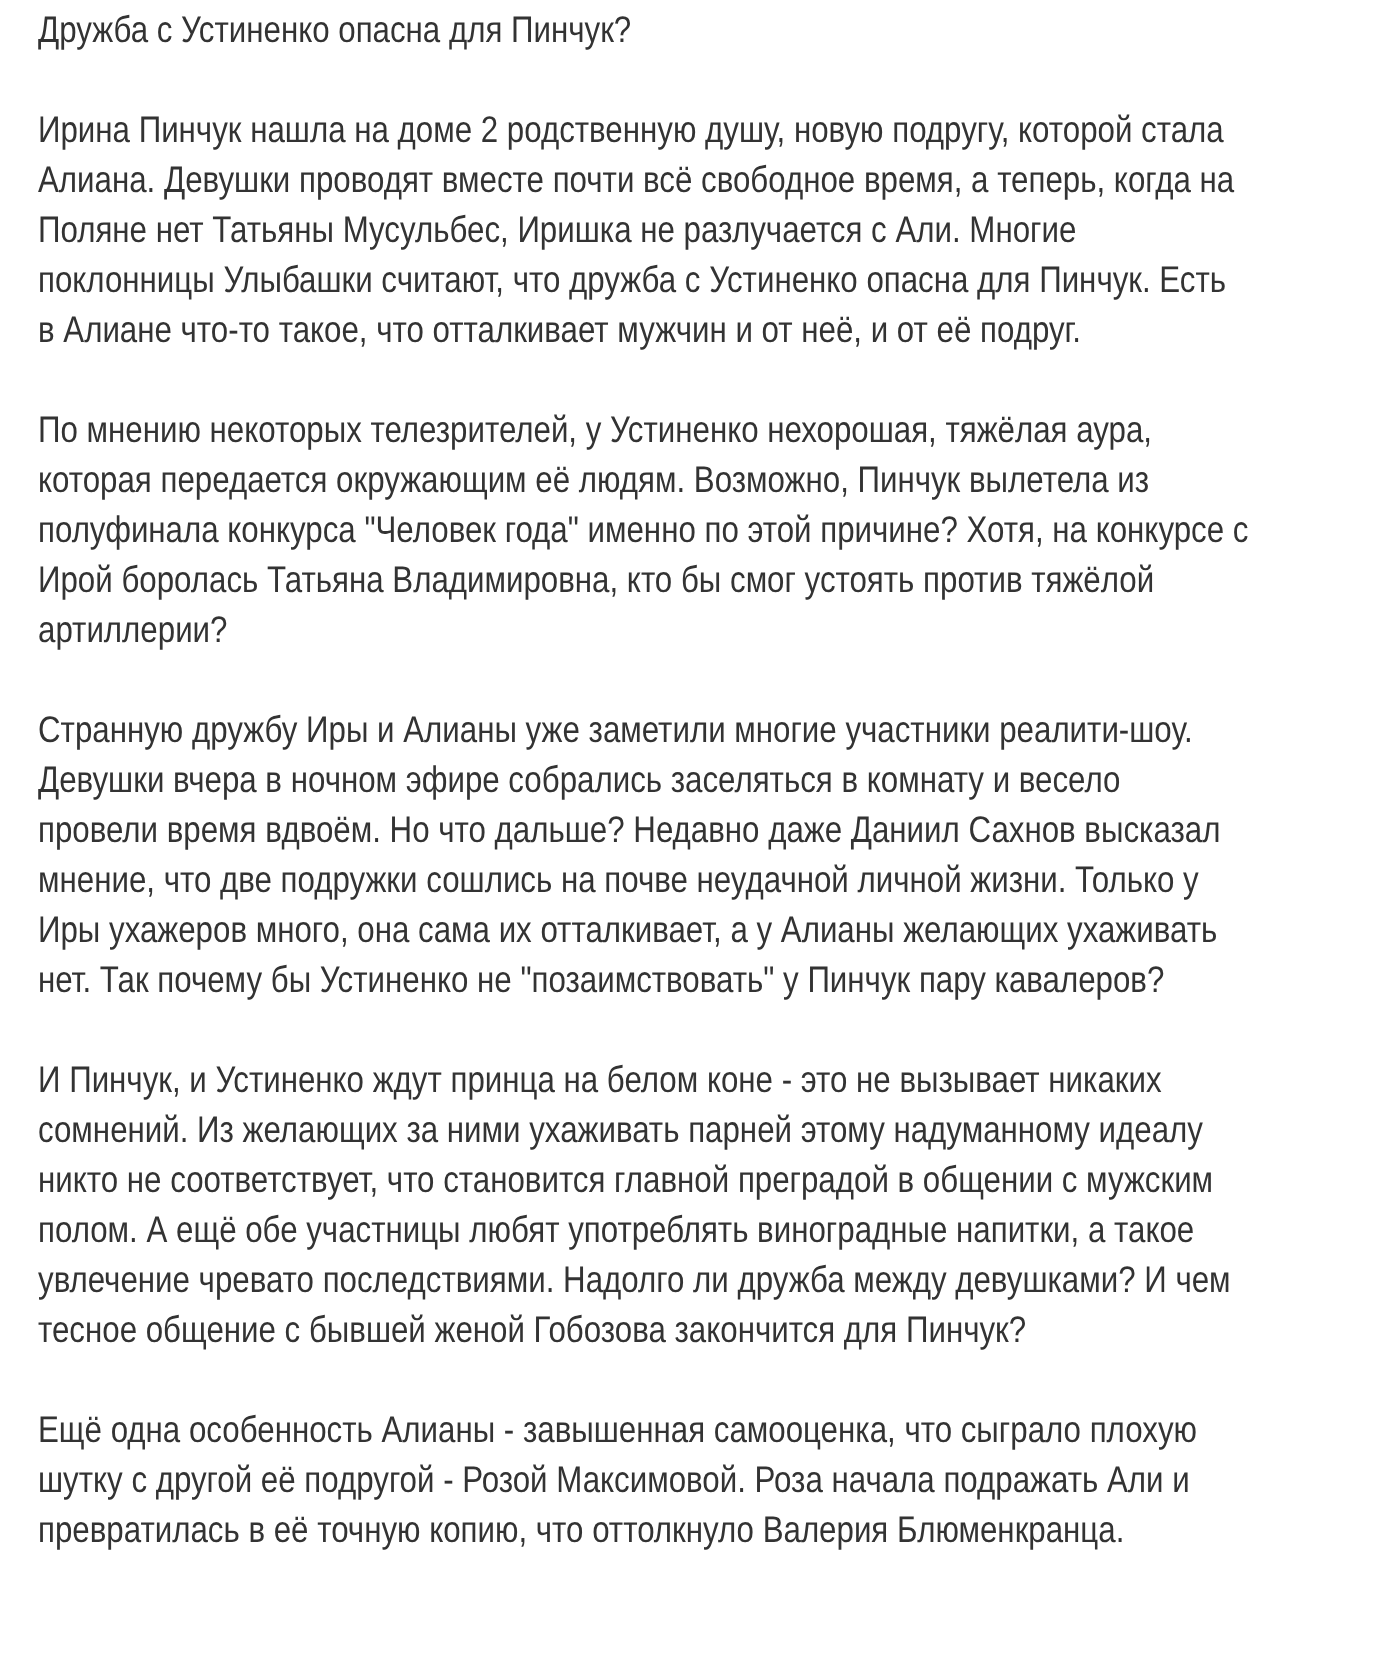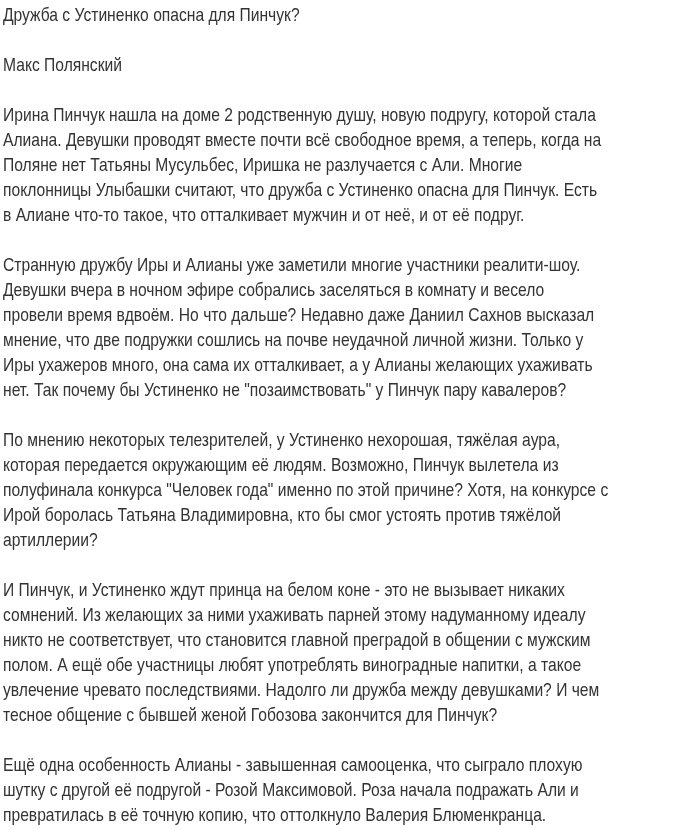--- a/index.html
+++ b/index.html
@@ -3,64 +3,61 @@
 <meta charset="utf-8">
 <style>
   html, body { margin: 0; padding: 0; background: #ffffff; }
   body {
     width: 699px; height: 829px; overflow: hidden;
     color: #333333;
     font-family: "Liberation Sans", sans-serif;
     font-size: 18.5px;
   }
   .article { padding: 2px 0 0 3px; }
-  .para { margin: 0 0 25px 0; }
+  .para { margin: 0 0 25px 16px; }
   .line {
     display: block;
     height: 25px;
     line-height: 25px;
     white-space: nowrap;
     transform: scaleX(0.845);
     transform-origin: 0 0;
   }
 </style>
 </head>
 <body>
 
 <div class="article">
   <div class="para">
     <span class="line">Дружба с Устиненко опасна для Пинчук?</span>
   </div>
-  <div class="para">
-    <span class="line">Макс Полянский</span>
-  </div>
 
   <div class="para">
     <span class="line">Ирина Пинчук нашла на доме 2 родственную душу, новую подругу, которой стала</span>
     <span class="line">Алиана. Девушки проводят вместе почти всё свободное время, а теперь, когда на</span>
     <span class="line">Поляне нет Татьяны Мусульбес, Иришка не разлучается с Али. Многие</span>
     <span class="line">поклонницы Улыбашки считают, что дружба с Устиненко опасна для Пинчук. Есть</span>
     <span class="line">в Алиане что-то такое, что отталкивает мужчин и от неё, и от её подруг.</span>
   </div>
 
   <div class="para">
+    <span class="line">По мнению некоторых телезрителей, у Устиненко нехорошая, тяжёлая аура,</span>
+    <span class="line">которая передается окружающим её людям. Возможно, Пинчук вылетела из</span>
+    <span class="line">полуфинала конкурса "Человек года" именно по этой причине? Хотя, на конкурсе с</span>
+    <span class="line">Ирой боролась Татьяна Владимировна, кто бы смог устоять против тяжёлой</span>
+    <span class="line">артиллерии?</span>
+  </div>
+
+  <div class="para">
     <span class="line">Странную дружбу Иры и Алианы уже заметили многие участники реалити-шоу.</span>
     <span class="line">Девушки вчера в ночном эфире собрались заселяться в комнату и весело</span>
     <span class="line">провели время вдвоём. Но что дальше? Недавно даже Даниил Сахнов высказал</span>
     <span class="line">мнение, что две подружки сошлись на почве неудачной личной жизни. Только у</span>
     <span class="line">Иры ухажеров много, она сама их отталкивает, а у Алианы желающих ухаживать</span>
     <span class="line">нет. Так почему бы Устиненко не "позаимствовать" у Пинчук пару кавалеров?</span>
-  </div>
-
-  <div class="para">
-    <span class="line">По мнению некоторых телезрителей, у Устиненко нехорошая, тяжёлая аура,</span>
-    <span class="line">которая передается окружающим её людям. Возможно, Пинчук вылетела из</span>
-    <span class="line">полуфинала конкурса "Человек года" именно по этой причине? Хотя, на конкурсе с</span>
-    <span class="line">Ирой боролась Татьяна Владимировна, кто бы смог устоять против тяжёлой</span>
-    <span class="line">артиллерии?</span>
   </div>
 
   <div class="para">
     <span class="line">И Пинчук, и Устиненко ждут принца на белом коне - это не вызывает никаких</span>
     <span class="line">сомнений. Из желающих за ними ухаживать парней этому надуманному идеалу</span>
     <span class="line">никто не соответствует, что становится главной преградой в общении с мужским</span>
     <span class="line">полом. А ещё обе участницы любят употреблять виноградные напитки, а такое</span>
     <span class="line">увлечение чревато последствиями. Надолго ли дружба между девушками? И чем</span>
     <span class="line">тесное общение с бывшей женой Гобозова закончится для Пинчук?</span>
   </div>

